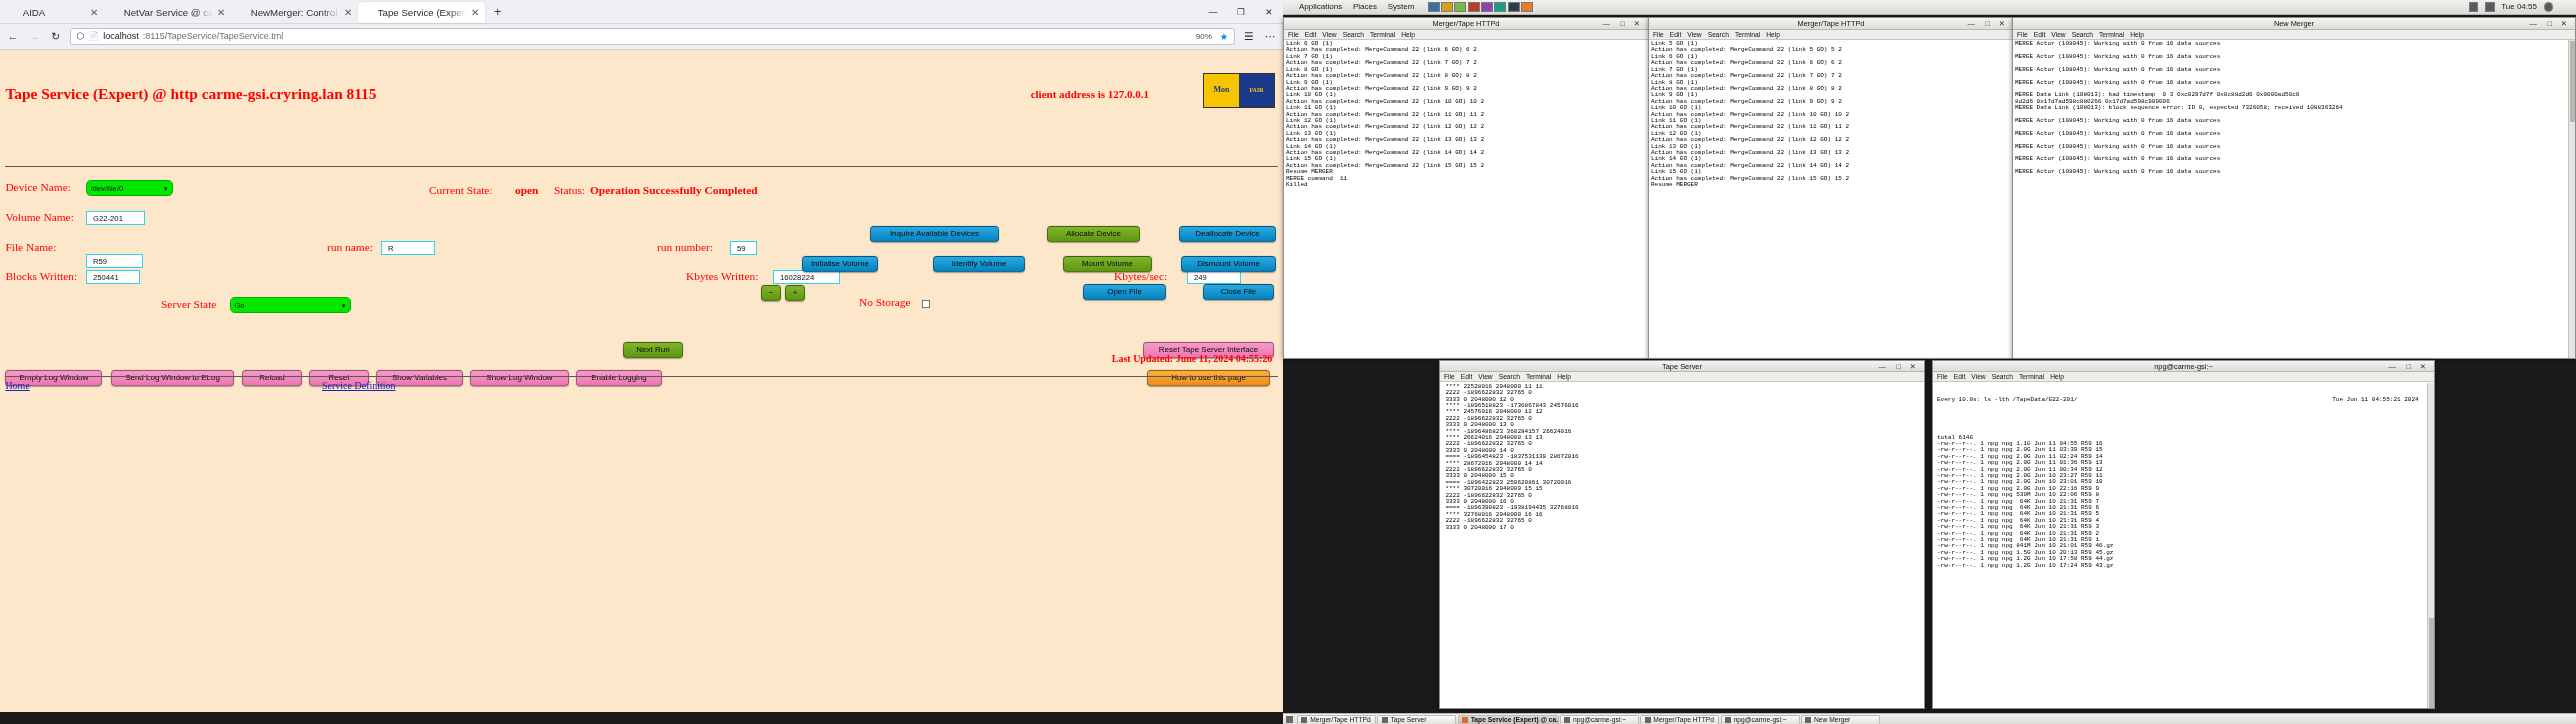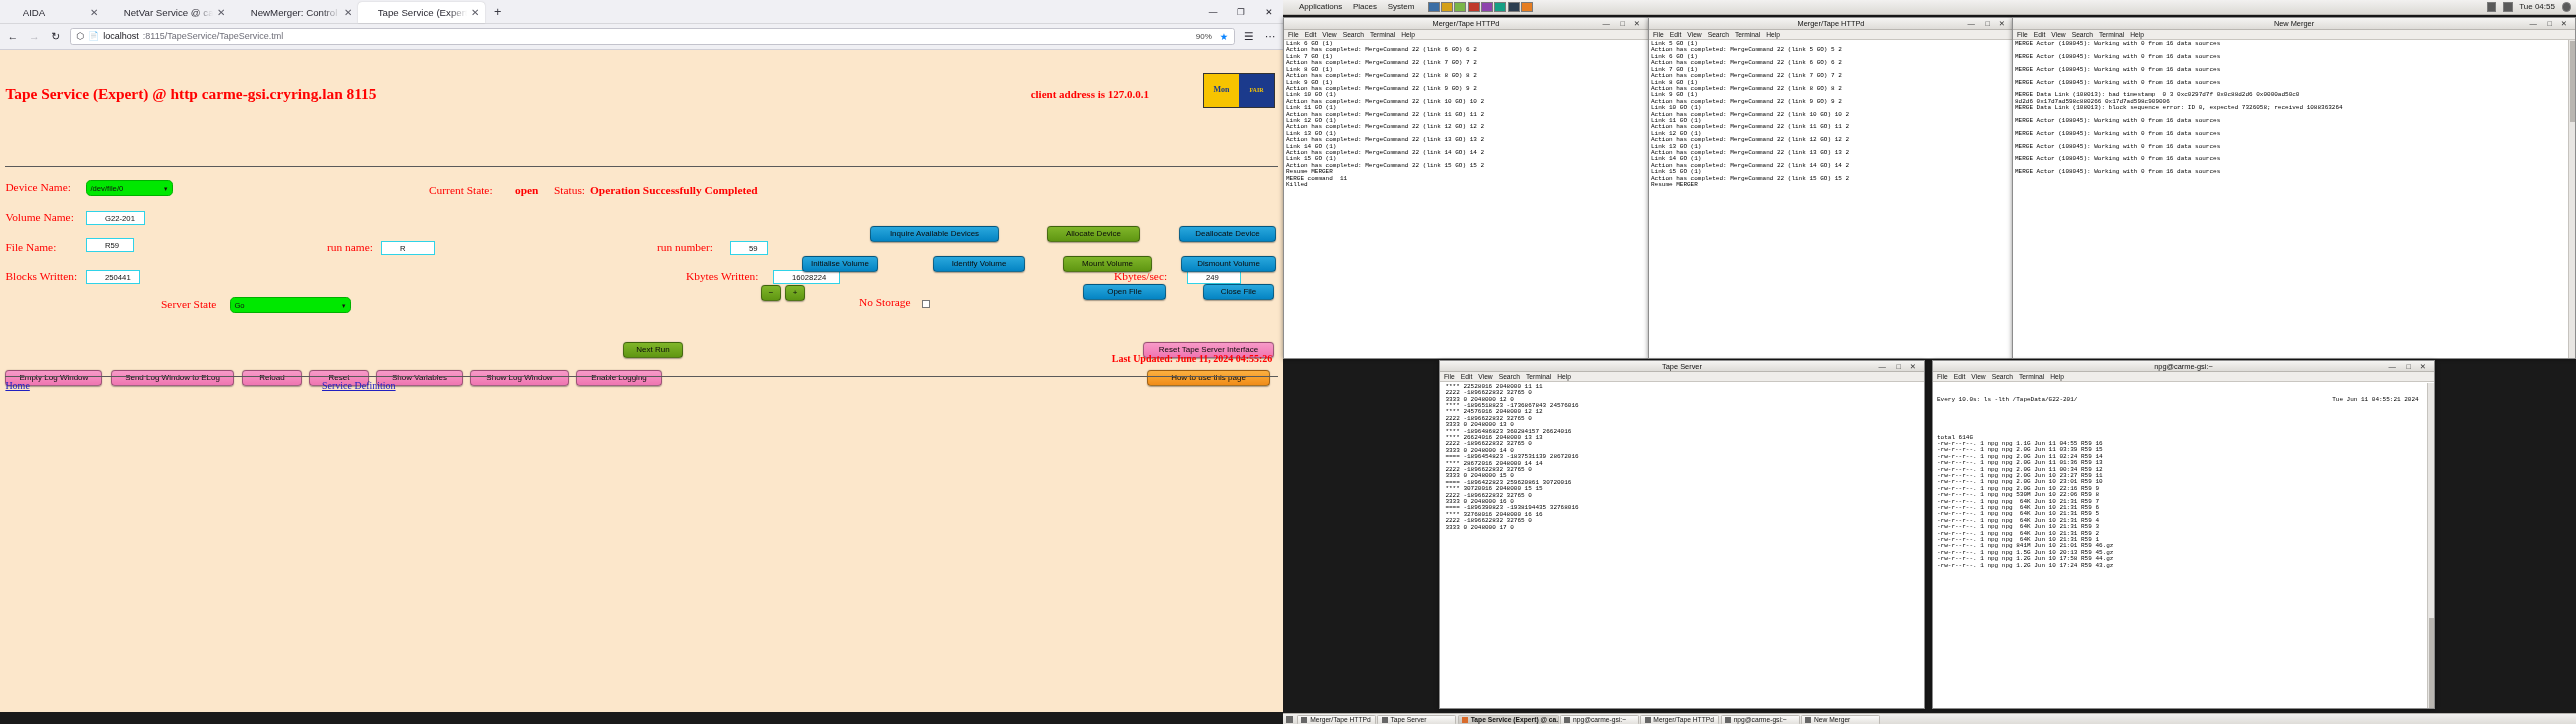--- a/index.html
+++ b/index.html
@@ -15,21 +15,21 @@
     position:absolute; left:1283px; top:0; width:1293px; height:14.8px;
     background:linear-gradient(#f2f1f0,#dcdad5);
     border-bottom:0.7px solid #b6b3ae;
     display:flex; align-items:center; font-size:8px; color:#1a1a1a;
     z-index:60;
   }
   #top-panel .menu{ padding:0 5.4px; line-height:14.8px; }
   #top-panel .menu.first{ padding-left:16px; }
   .panel-icons{ display:flex; align-items:center; gap:1.3px; margin-left:8px; }
   .panel-ico{ width:12px; height:10.7px; border:0.7px solid #7a7a7a; }
-  .tray{ margin-left:auto; display:flex; align-items:flex-start; gap:6.7px; padding-right:5px; }
+  .tray{ margin-left:auto; display:flex; align-items:flex-start; gap:6.7px; padding-right:23px; }
   .tray .clock{ font-size:8px; }
 
   
   #browser{
     position:absolute; left:0; top:0; width:1283px; height:712px;
     background:#ffffff; overflow:hidden; z-index:10;
   }
   #tabbar{
     height:24px; background:#f0f0f4; display:flex; align-items:flex-end;
     padding-left:2.7px; border-bottom:0.7px solid #d7d7db;
@@ -82,21 +82,21 @@
   #logo .l1{ flex:1; background:#f7c400; display:flex; align-items:center; justify-content:center;
              color:#1b3a8c; font-weight:bold; font-size:8px; line-height:1; text-align:center; }
   #logo .l2{ flex:1; background:#1b3a8c; display:flex; align-items:center; justify-content:center;
              color:#f7c400; font-weight:bold; font-size:6px; text-align:center; }
   hr.sep{ position:absolute; left:5.4px; right:5.4px; border:0; border-top:1.3px solid #5a5a5a; }
 
   .lbl-red{ position:absolute; color:#f00; font-size:11.4px; font-family:"Liberation Serif", serif; }
   .inp{
     position:absolute; background:#fff; border:0.7px solid #2fd3e8; height:14.8px;
     font-family:"Liberation Sans", sans-serif; font-size:7.7px; color:#111;
-    padding:0 18px; line-height:13.4px; white-space:nowrap; overflow:hidden;
+    padding:0 6px; line-height:13.4px; white-space:nowrap; overflow:hidden;
   }
   .sel{
     position:absolute; background:#00e800; border:0.7px solid #00b000; border-radius:4.7px; height:16px;
     font-family:"Liberation Sans", sans-serif; font-size:7.7px; color:#111;
     padding:0 3.4px; line-height:15.4px; white-space:nowrap;
   }
   .sel .caret{ position:absolute; right:4.7px; top:0; font-size:6.7px; }
   .btn{
     position:absolute; height:16px; border-radius:4px; border:0.7px solid rgba(0,0,0,.35);
     font-family:"Liberation Sans", sans-serif; font-size:8px; color:#0b0b0b;
@@ -241,21 +241,21 @@
     <div class="lbl-red" style="left:5.4px; top:131px">Device Name:</div>
     <div class="sel" style="left:86px; top:130px; width:87px">
       <span>/dev/file/0</span>
       <span class="caret">▾</span>
     </div>
 
     <div class="lbl-red" style="left:5.4px; top:161px">Volume Name:</div>
     <div class="inp" style="left:86px; top:161px; width:59px">G22-201</div>
 
     <div class="lbl-red" style="left:5.4px; top:191px">File Name:</div>
-    <div class="inp" style="left:86px; top:188px; width:48px">R59</div>
+    <div class="inp" style="left:86px; top:204px; width:57px">R59</div>
 
     <div class="lbl-red" style="left:5.4px; top:220px">Blocks Written:</div>
     <div class="inp" style="left:86px; top:220px; width:54px">250441</div>
 
     <div class="lbl-red" style="left:327px; top:191px">run name:</div>
     <div class="inp" style="left:381px; top:191px; width:54px">R</div>
 
     <div class="lbl-red" style="left:657px; top:191px">run number:</div>
     <div class="inp" style="left:730px; top:191px; width:27px">59</div>
     <div class="btn green" style="left:761px; top:191px; width:20px">−</div>

